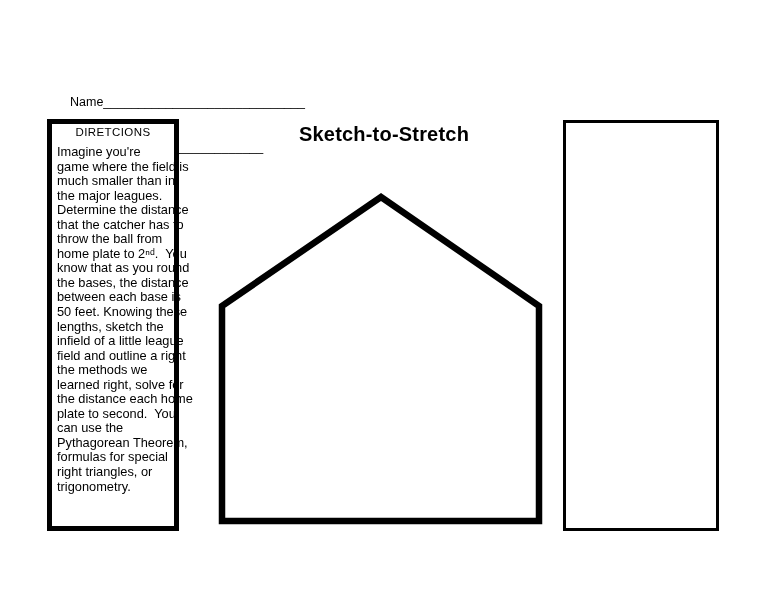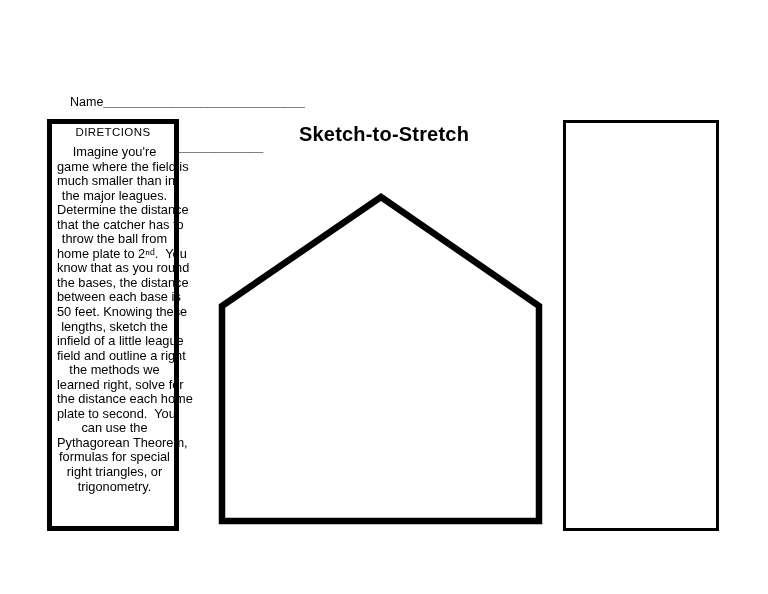--- a/index.html
+++ b/index.html
@@ -20,21 +20,20 @@
   .name-date {
     position: absolute;
     left: 70px;
     top: 65px;
     font-size: 12.5px;
     line-height: 15px;
     white-space: pre;
   }
   .fill-line {
     letter-spacing: 0;
-    font-weight: bold;
   }
   
   .title {
     position: absolute;
     left: 0;
     right: 0;
     top: 123px;
     margin: 0;
     text-align: center;
     font-size: 20px;
@@ -55,21 +54,20 @@
   .dir-heading {
     margin-top: 2px;
     text-align: center;
     font-size: 11.5px;
     letter-spacing: 0.4px;
   }
   .dir-body {
     margin-top: 7px;
     padding: 0 2px 0 5px;
     font-size: 12.8px;
-    text-align: center;
   }
   .dir-line {
     white-space: pre;
     line-height: 14.55px;
   }
   
   .sketch-svg {
     position: absolute;
     left: 200px;
     top: 175px;

